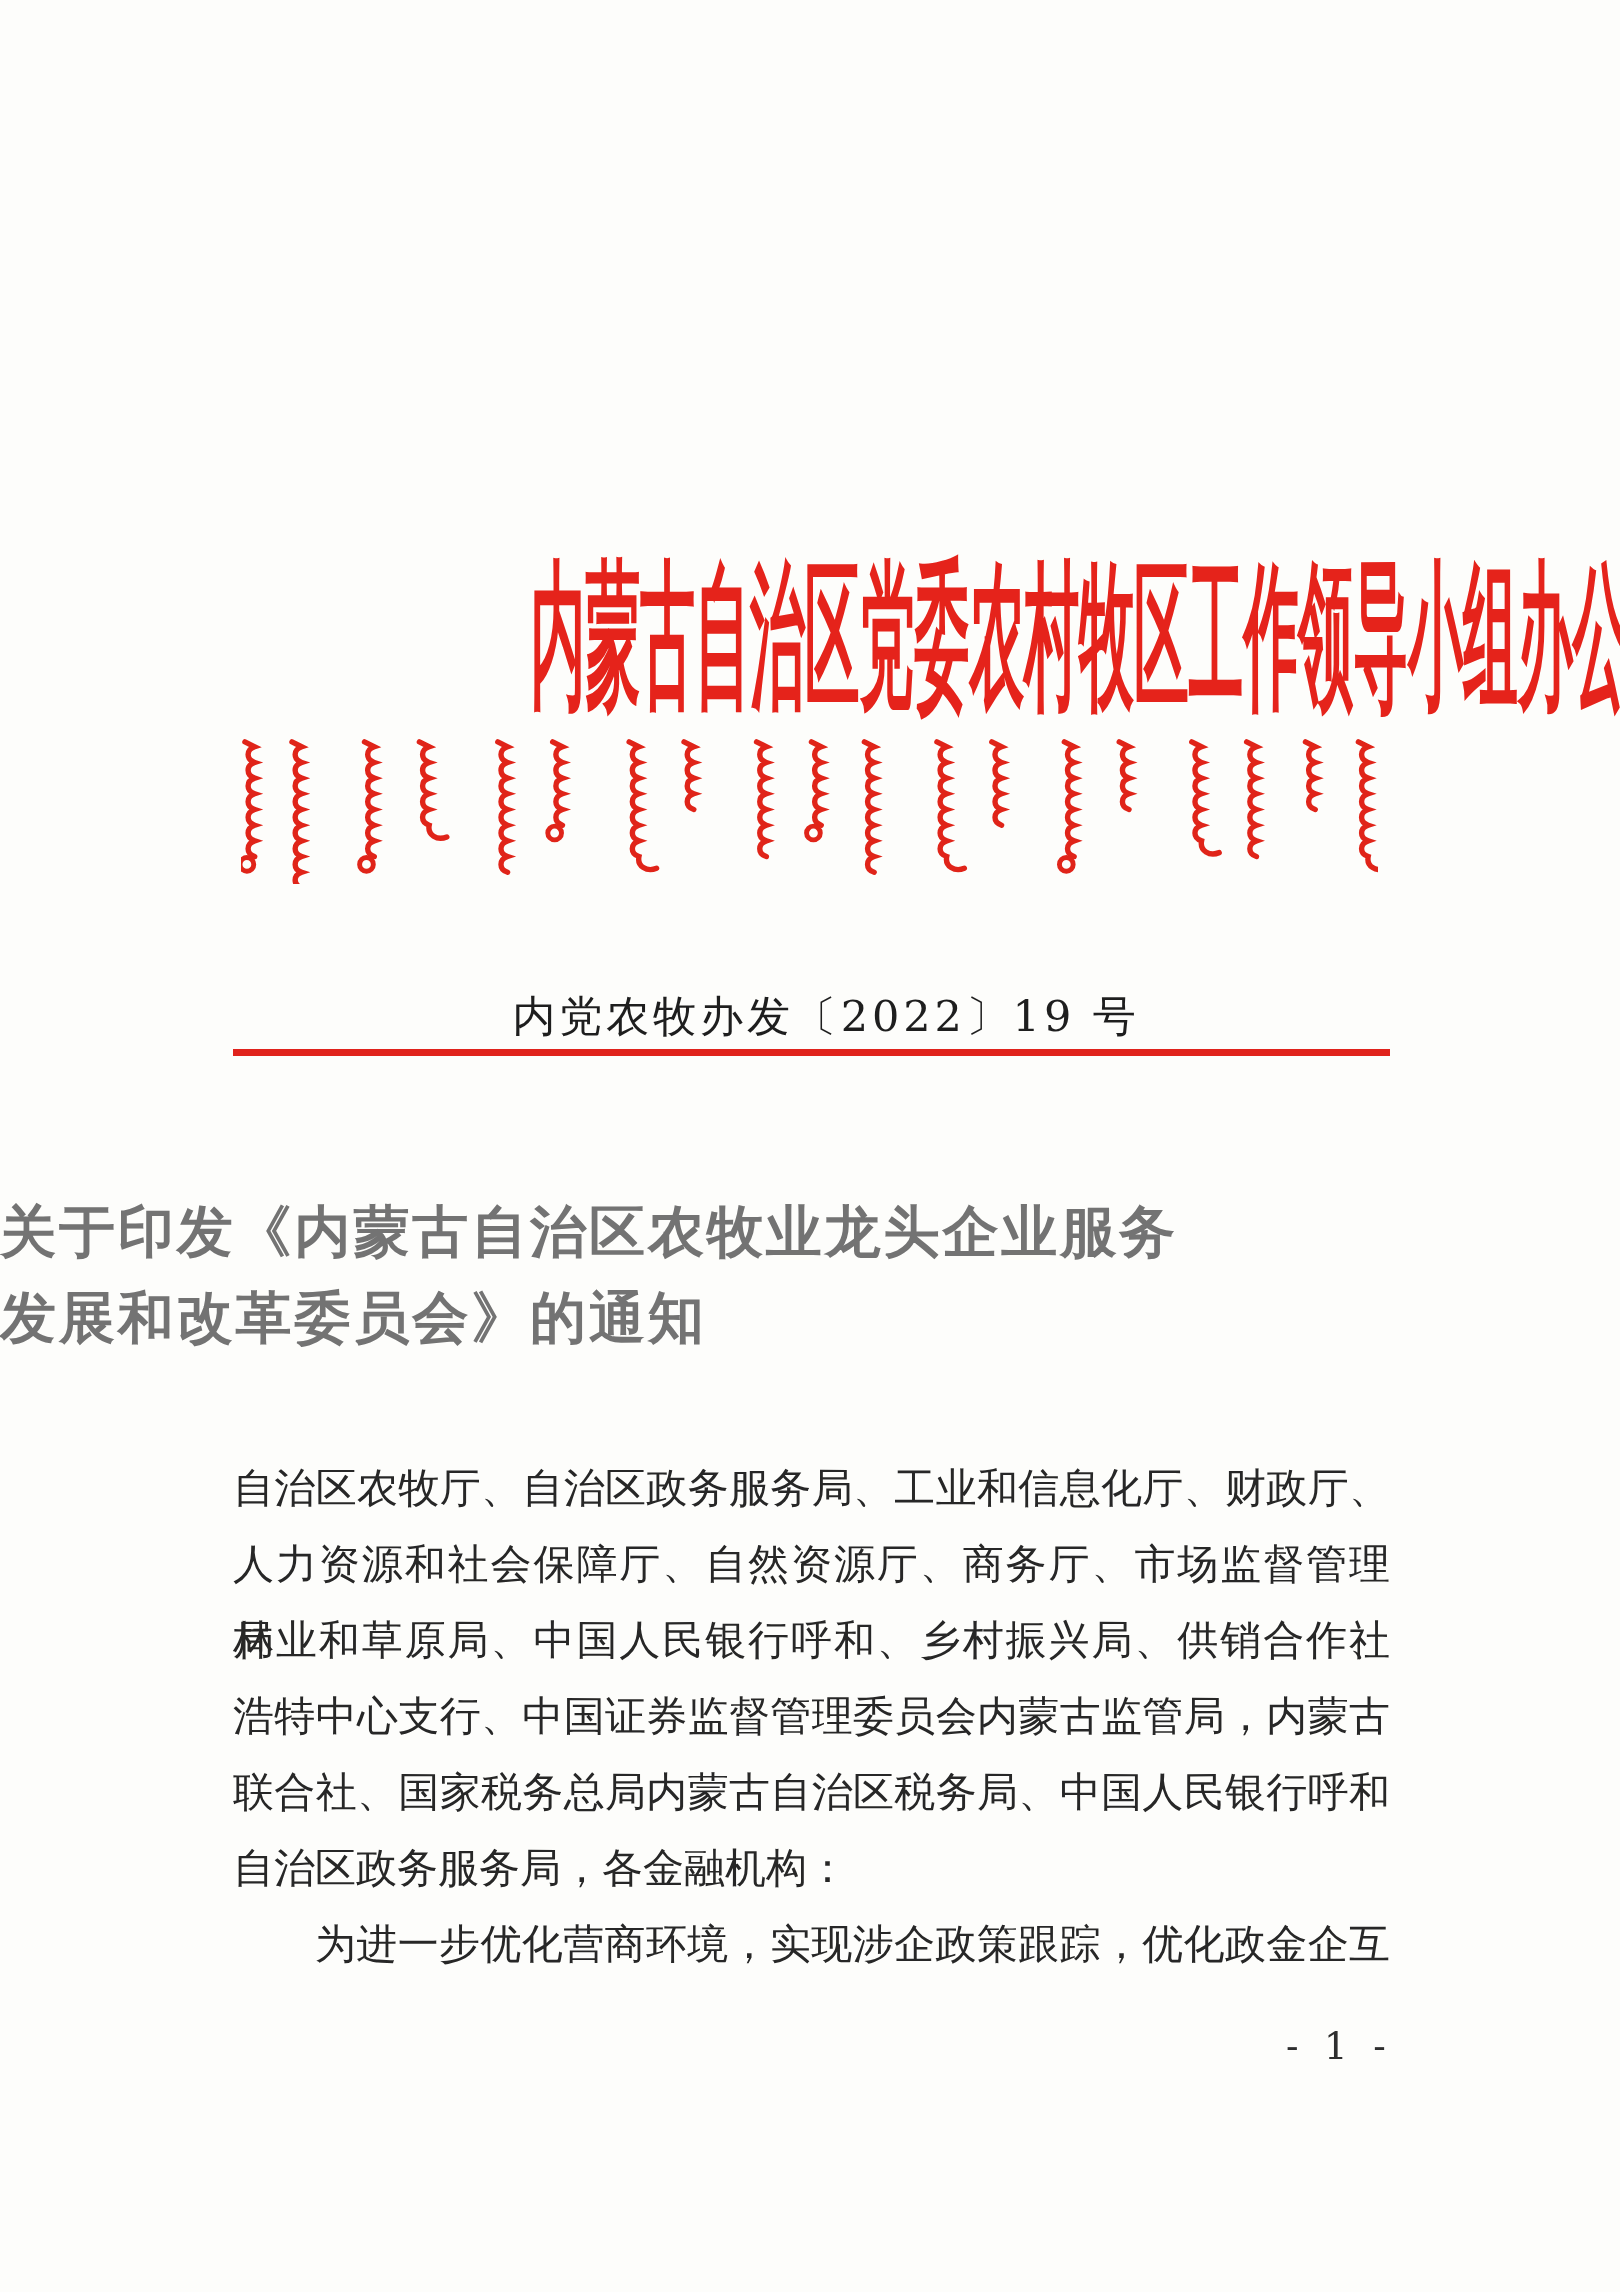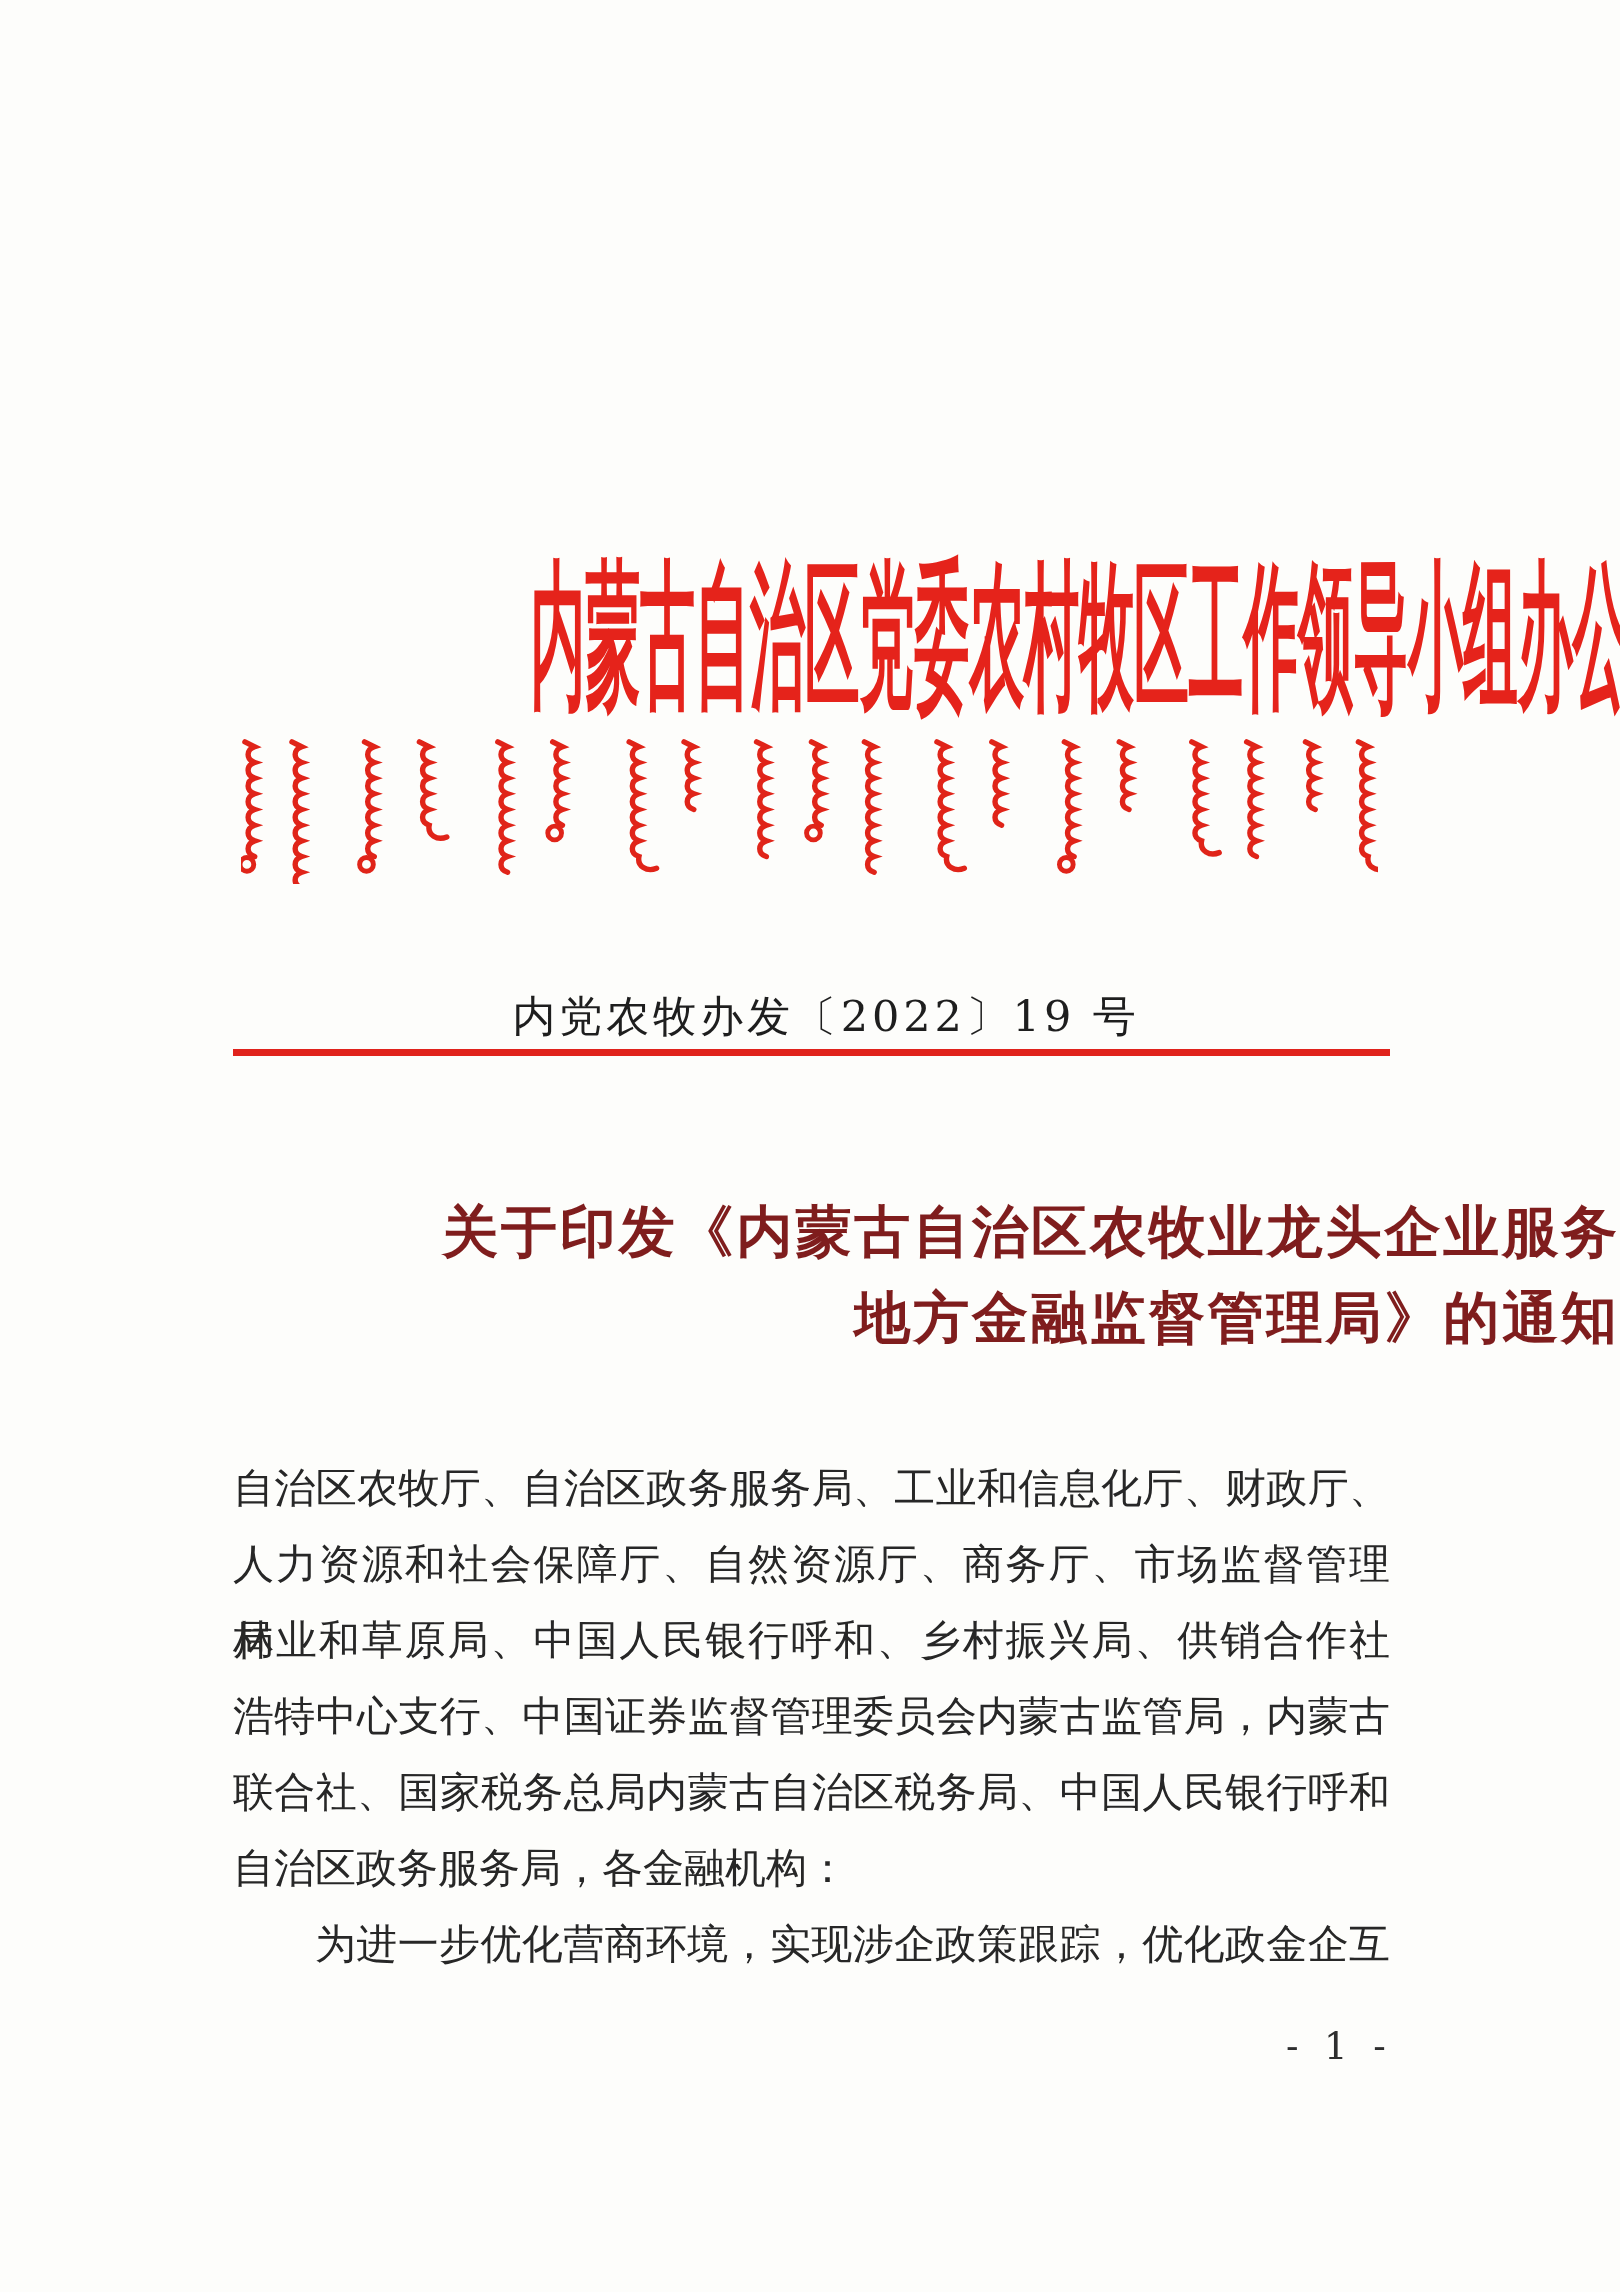--- a/index.html
+++ b/index.html
@@ -59,26 +59,26 @@
     left: 233px;
     width: 1157px;
     height: 6.9px;
   }
 
   .doc-title {
     position: absolute;
     top: 1188px;
     left: 0;
     width: 100%;
-    text-align: right;
+    text-align: left;
     font-size: 56px;
     line-height: 86px;
     font-weight: bold;
     letter-spacing: 2.9px;
-    color: #7f1d1d;
+    color: #737373;
     font-family: "DejaVu Serif", "Liberation Serif", serif;
   }
 
   .body-text {
     position: absolute;
     top: 1450px;
     left: 233px;
     width: 1157px;
     font-size: 41px;
     color: #272727;
@@ -140,21 +140,21 @@
       <path d="M 1086 7 l 10 5 c -9 3 -9 13 0 16 c -9 3 -9 13 0 16 c -9 3 -9 13 0 16 c -9 3 -9 13 0 16" fill="none" stroke="#e02419" stroke-width="5.5" stroke-linecap="round"></path>
       <path d="M 1140 7 l 10 5 c -9 3 -9 13 0 16 c -9 3 -9 13 0 16 c -9 3 -9 13 0 16 c -9 3 -9 13 0 16 c -9 3 -9 13 0 16 c -9 3 -9 13 0 16 c -9 3 -9 13 0 16 c -2 10 8 16 18 12" fill="none" stroke="#e02419" stroke-width="5.5" stroke-linecap="round"></path>
     </svg>
 
   <div class="doc-number">内党农牧办发〔2022〕19 号</div>
 
   <div class="red-divider" id="red-divider" style="background: rgb(224, 35, 28);"></div>
 
   <div class="doc-title">
     <div>关于印发《内蒙古自治区农牧业龙头企业服务</div>
-    <div>地方金融监督管理局》的通知</div>
+    <div>发展和改革委员会》的通知</div>
   </div>
 
   <div class="body-text" id="body-container">
       <div class="line just">自治区农牧厅、自治区政务服务局、工业和信息化厅、财政厅、</div>
       <div class="line just">人力资源和社会保障厅、自然资源厅、商务厅、市场监督管理局、</div>
       <div class="line just">林业和草原局、中国人民银行呼和、乡村振兴局、供销合作社</div>
       <div class="line just">浩特中心支行、中国证券监督管理委员会内蒙古监管局，内蒙古</div>
       <div class="line just">联合社、国家税务总局内蒙古自治区税务局、中国人民银行呼和</div>
       <div class="line">自治区政务服务局，各金融机构：</div>
       <div class="line just indent">为进一步优化营商环境，实现涉企政策跟踪，优化政金企互</div>

